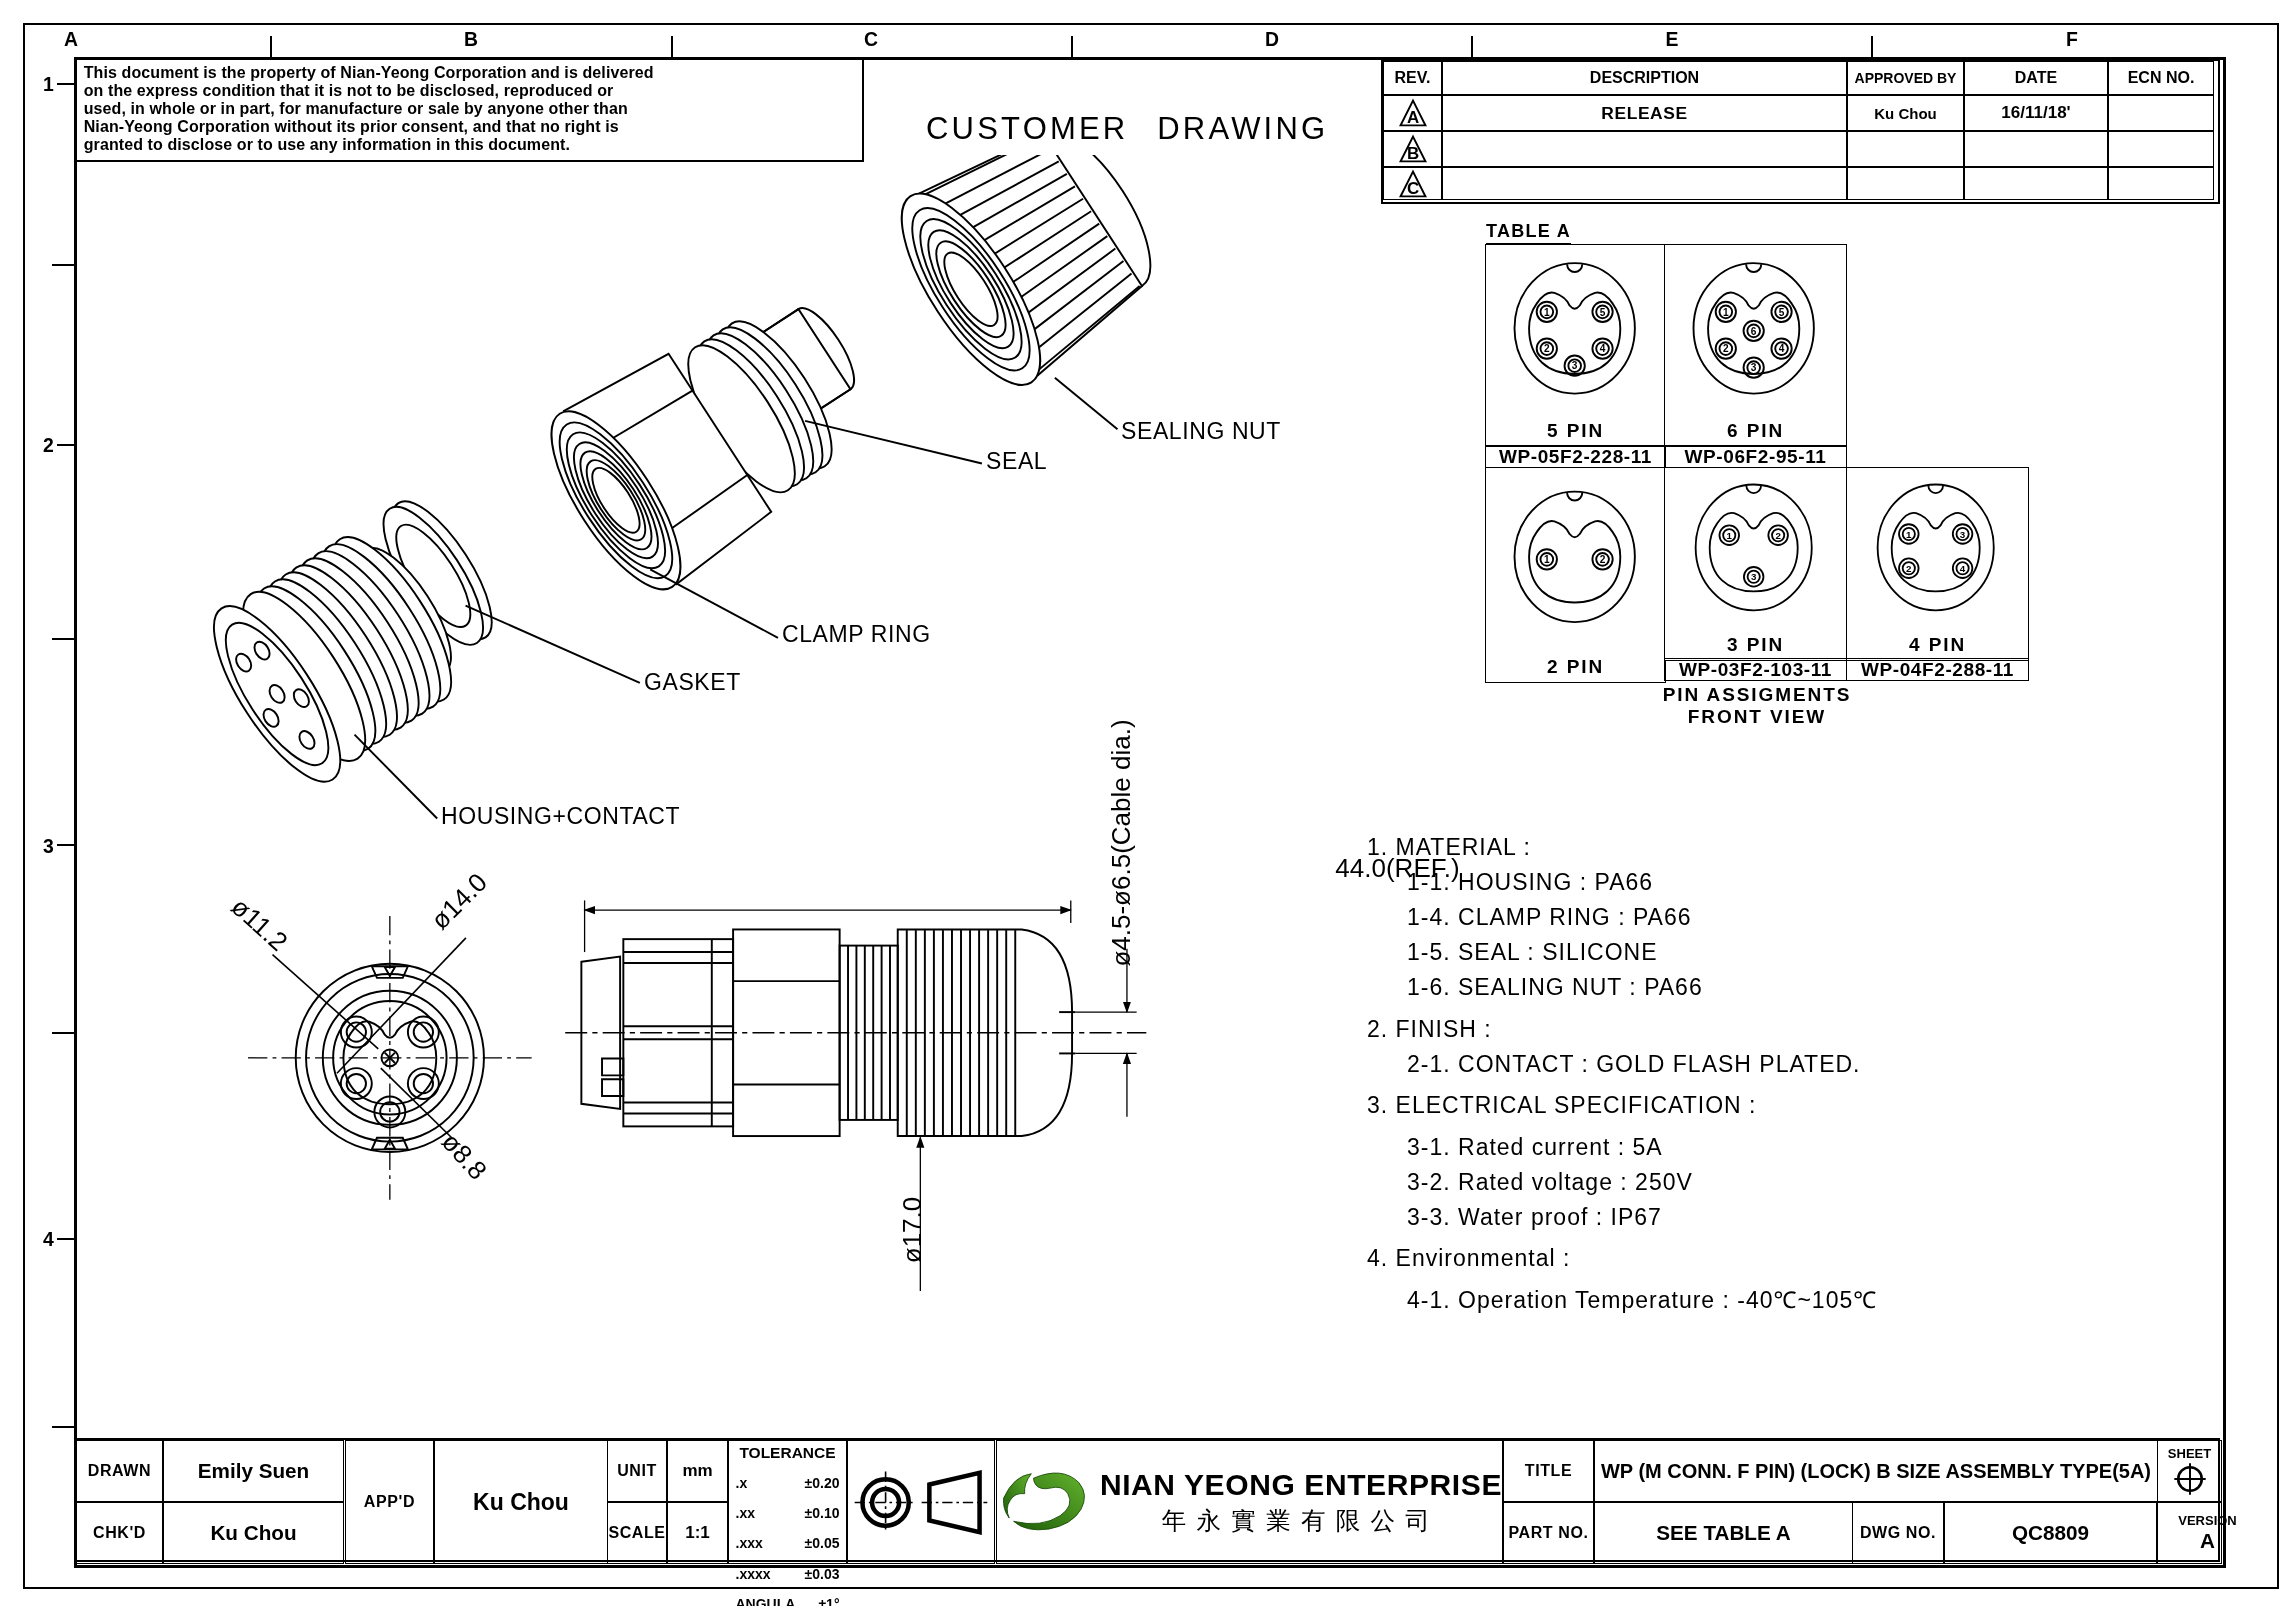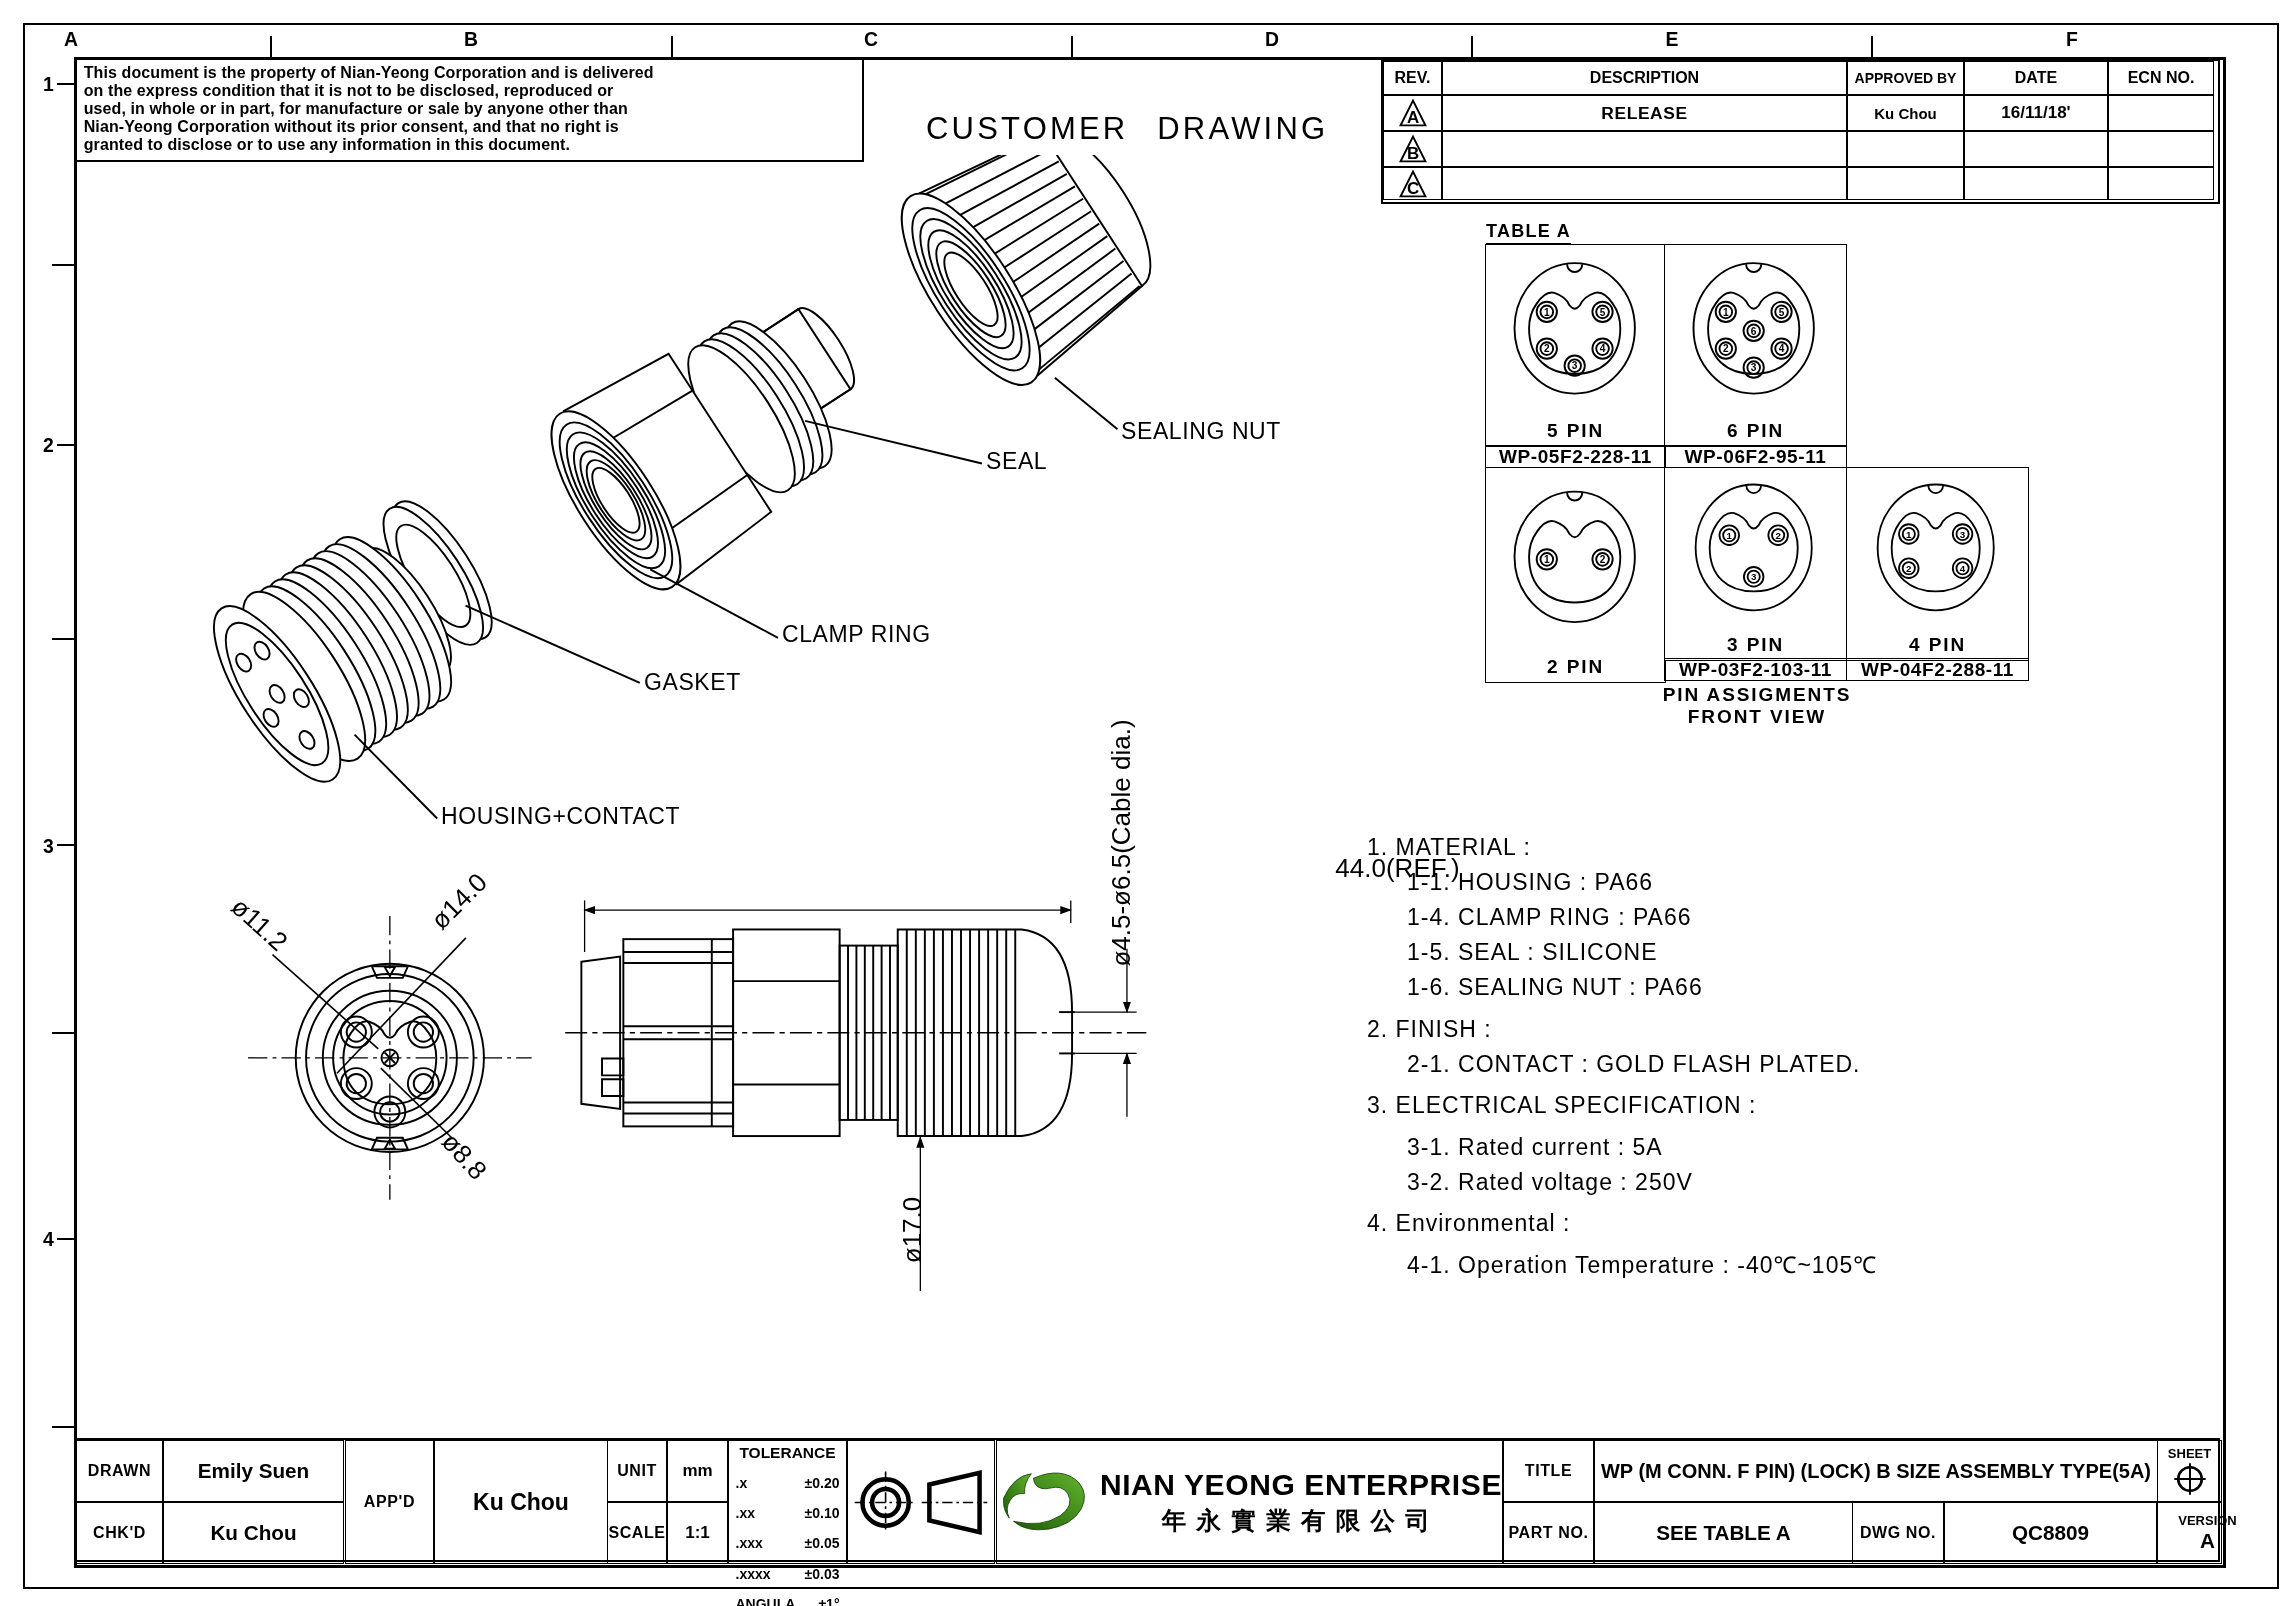--- a/index.html
+++ b/index.html
@@ -45,21 +45,21 @@
   .tb{position:absolute;left:74px;top:1438px;width:2146px;height:124px;border:2.6px solid #000;box-sizing:border-box;}
   .tb-cell{position:absolute;border:1.6px solid #000;box-sizing:border-box;display:flex;align-items:center;justify-content:center;}
   .tb-lab{font-size:16px;font-weight:bold;letter-spacing:0.6px;}
   .tb-val{font-size:20.7px;font-weight:bold;}
   .tol-box{flex-direction:column;justify-content:flex-start;padding:2.6px 6.5px;align-items:stretch;gap:13px;}
   .tol-head{text-align:center;font-size:15.5px;font-weight:bold;}
   .tol-row{display:flex;justify-content:space-between;font-size:14px;font-weight:bold;line-height:17.4px;}
   .logo-wrap{display:flex;align-items:center;justify-content:center;gap:11.6px;}
   .logo-texts{display:flex;flex-direction:column;align-items:center;}
   .logo-en{font-size:30px;font-weight:bold;letter-spacing:0.6px;white-space:nowrap;}
-  .logo-zh{font-size:24.5px;font-weight:bold;letter-spacing:10.3px;margin-top:2px;white-space:nowrap;}
+  .logo-zh{font-size:24.5px;font-weight:normal;letter-spacing:10.3px;margin-top:2px;white-space:nowrap;}
   .stack{flex-direction:column;gap:1.3px;}
   .small-lab{font-size:13px;font-weight:bold;}
   svg text{font-family:"Liberation Sans", sans-serif;}
 </style>
 </head>
 <body>
 
 <div class="sheet">
 
   <div class="outer-border"></div>
@@ -486,20 +486,21 @@
     <div class="note-line">1.  MATERIAL :</div>
     <div class="note-line note-sub">1-1.  HOUSING  :  PA66</div>
     <div class="note-line note-sub">1-4.  CLAMP  RING  :  PA66</div>
     <div class="note-line note-sub">1-5.  SEAL  :  SILICONE</div>
     <div class="note-line note-sub">1-6.  SEALING  NUT  :  PA66</div>
     <div class="note-line note-gap">2.  FINISH :</div>
     <div class="note-line note-sub">2-1.  CONTACT : GOLD  FLASH  PLATED.</div>
     <div class="note-line note-gap">3.  ELECTRICAL  SPECIFICATION :</div>
     <div class="note-line note-sub note-gap">3-1.  Rated  current  :  5A</div>
     <div class="note-line note-sub">3-2.  Rated  voltage  :  250V</div>
+    <div class="note-line note-sub">3-3.  Water  proof  :  IP67</div>
     <div class="note-line note-gap">4.  Environmental :</div>
     <div class="note-line note-sub note-gap">4-1.  Operation  Temperature  :  -40℃~105℃</div>
   </div>
 
   <div class="tb">
     <div class="tb-cell tb-lab" style="left:0;top:0;width:87px;height:62px;">DRAWN</div>
     <div class="tb-cell tb-val" style="left:87px;top:0;width:181px;height:62px;">Emily Suen</div>
     <div class="tb-cell tb-lab" style="left:0;top:62px;width:87px;height:62px;">CHK'D</div>
     <div class="tb-cell tb-val" style="left:87px;top:62px;width:181px;height:62px;">Ku Chou</div>
     <div class="tb-cell tb-lab" style="left:269px;top:0;width:89px;height:124px;">APP'D</div>

